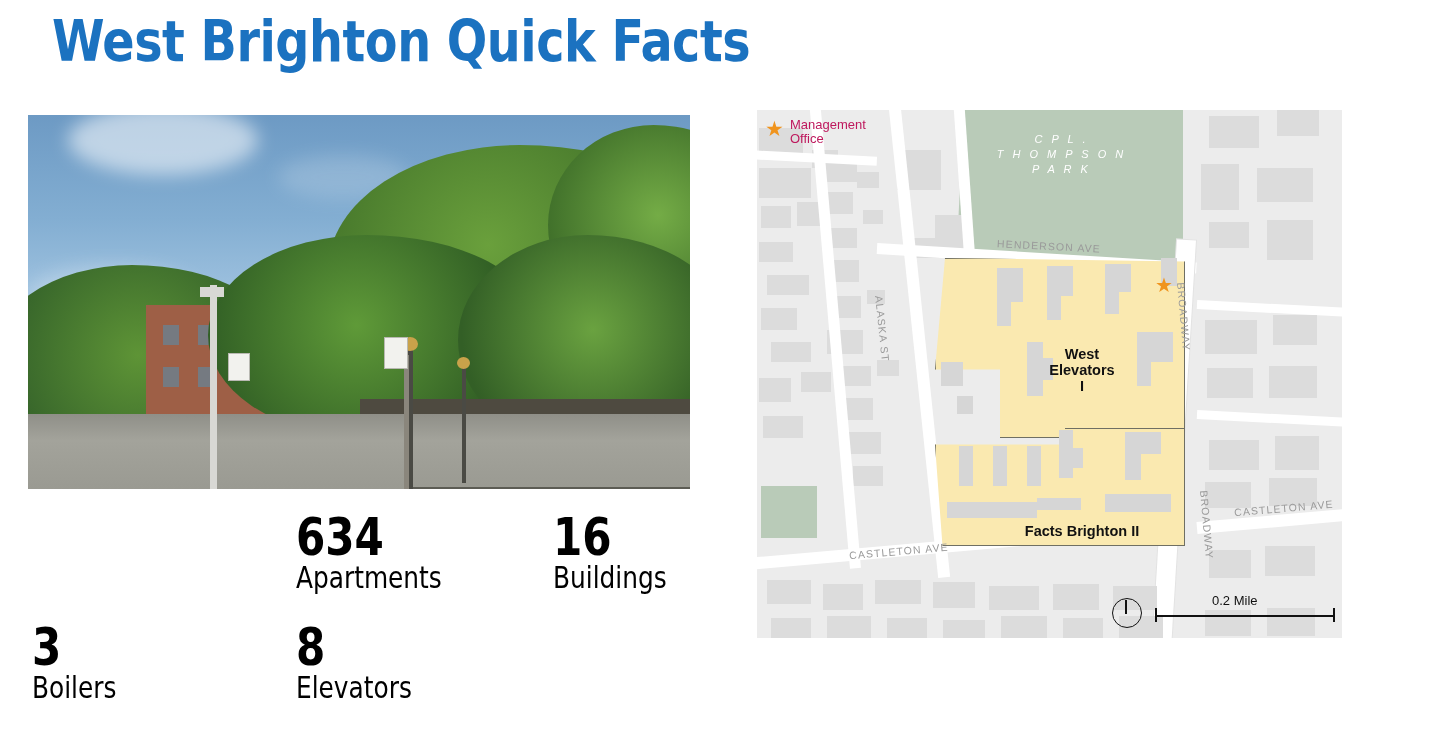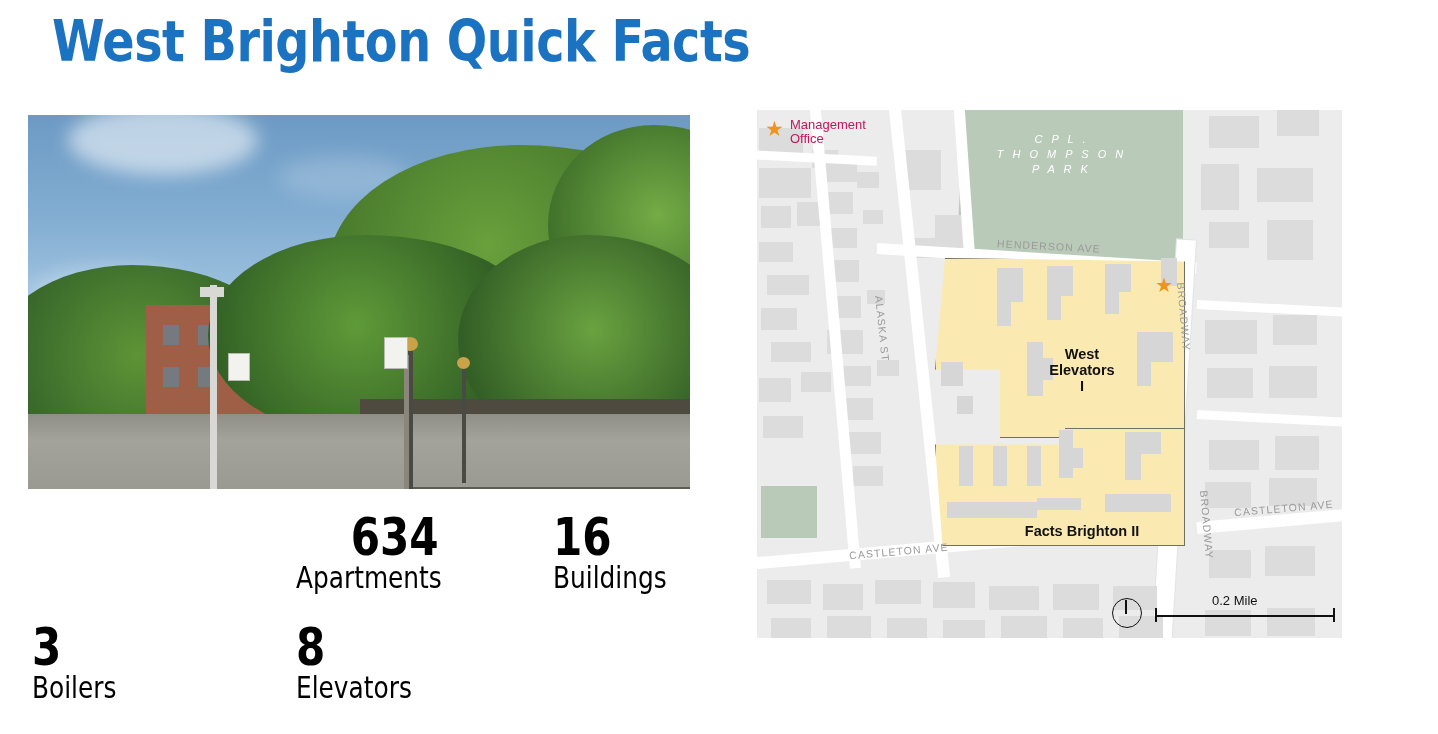--- a/index.html
+++ b/index.html
@@ -166,21 +166,21 @@
     <div class="ph-pole" style="left:380px;top:228px;width:5px;height:160px;background:#4a4a44;"></div>
     <div class="ph-pole" style="left:374px;top:222px;width:16px;height:14px;background:#c9a24a;border-radius:50%;"></div>
     <div class="ph-pole" style="left:434px;top:248px;width:4px;height:120px;background:#4a4a44;"></div>
     <div class="ph-pole" style="left:429px;top:242px;width:13px;height:12px;background:#c9a24a;border-radius:50%;"></div>
     <div class="ph-pole" style="left:376px;top:240px;width:5px;height:200px;background:#8a867c;"></div>
     <div class="ph-sign" style="left:356px;top:222px;width:22px;height:30px;"></div>
     <div class="ph-sign" style="left:200px;top:238px;width:20px;height:26px;"></div>
 
   </div>
 
-  <div class="stat" style="left:296px;top:512px;text-align:right;">
+  <div class="stat" style="left:296px;top:512px;">
     <div class="num">634</div>
     <div class="lbl">Apartments</div>
   </div>
   <div class="stat" style="left:553px;top:512px;">
     <div class="num">16</div>
     <div class="lbl">Buildings</div>
   </div>
 
   <div class="stat" style="left:32px;top:622px;">
     <div class="num">3</div>

